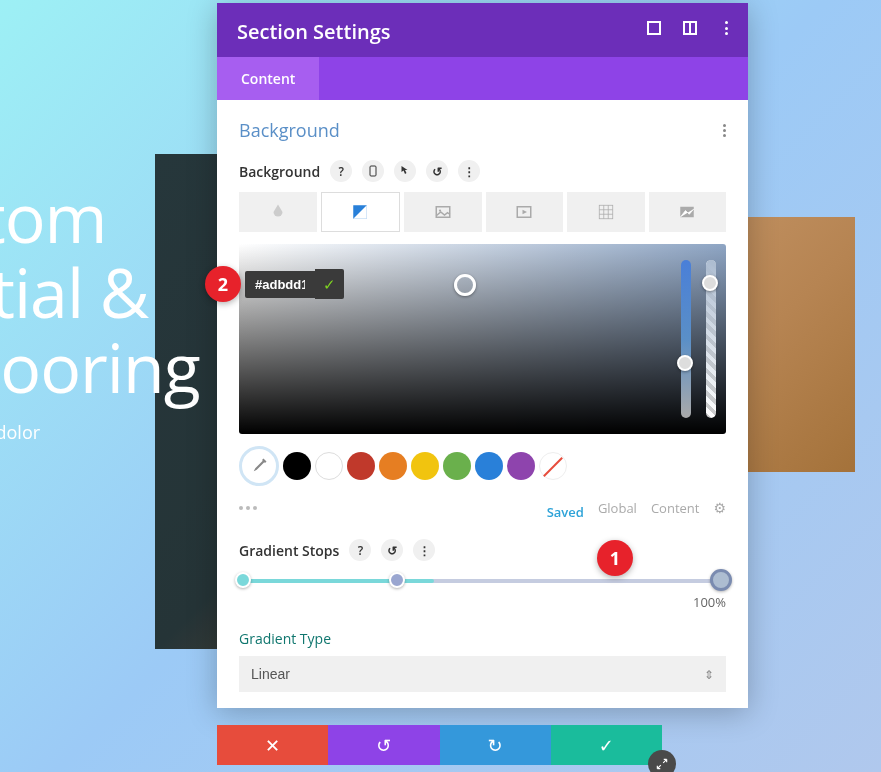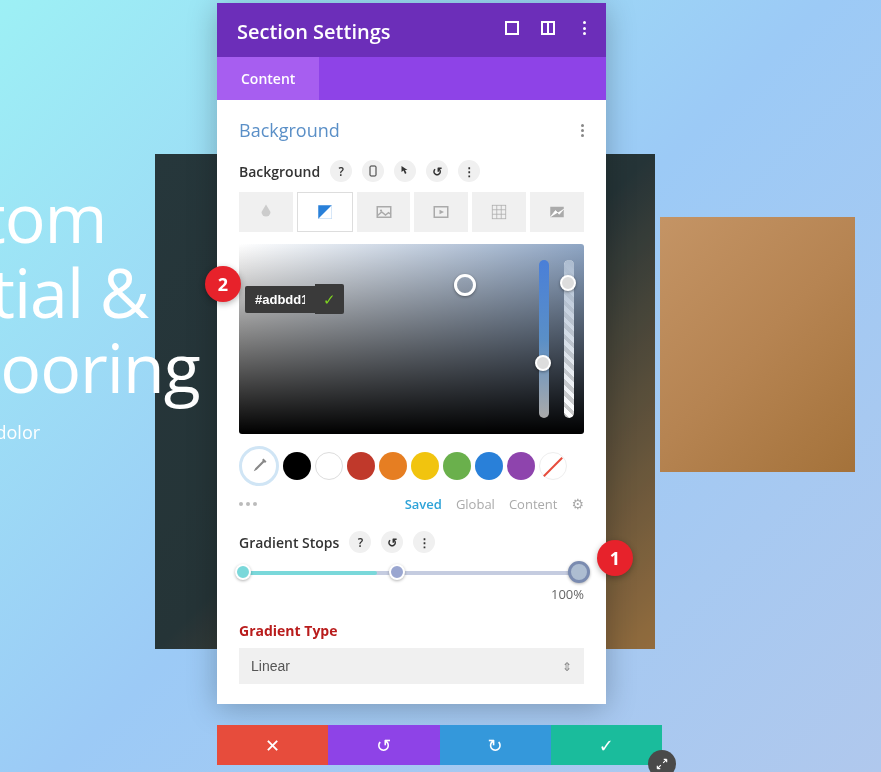--- a/index.html
+++ b/index.html
@@ -3,21 +3,21 @@
 <meta charset="utf-8">
 <style>
 * { box-sizing: border-box; margin: 0; padding: 0; }
 body { font-family: -apple-system, "Open Sans", sans-serif; width: 881px; height: 772px; overflow: hidden; position: relative; background: linear-gradient(135deg, #9df0f5 0%, #9ccaf6 50%, #b0c8ed 100%); }
 .bg-left { position: absolute; left: 155px; top: 154px; width: 500px; height: 495px; background: linear-gradient(135deg, #2b3e42 0%, #2a3a3e 50%, #a47945 100%); z-index: 1; }
 .bg-left .ov { position:absolute;inset:0;background:rgba(0,0,0,0.1);}
 .bg-right { position: absolute; left: 660px; top: 217px; width: 195px; height: 255px; background: linear-gradient(135deg, #c49465 0%, #b68452 50%, #a4723a 100%); z-index: 1; }
 .hero-text { position: absolute; left: -50px; top: 180px; color: #fff; z-index: 2; font-weight: 500; }
 .hero-text .big { font-size: 68px; line-height: 1.1; letter-spacing: -1px; }
 .hero-text .small { font-size: 18px; margin-top: 15px; line-height: 1.5;}
-.panel { position: absolute; left: 217px; top: 3px; width: 389px; background: #fff; box-shadow: 0 4px 30px rgba(0,0,0,0.25); z-index: 10; border-radius: 6px 6px 0 0; overflow: visible; }
+.panel { position: absolute; left: 217px; top: 3px; width: 531px; background: #fff; box-shadow: 0 4px 30px rgba(0,0,0,0.25); z-index: 10; border-radius: 6px 6px 0 0; overflow: visible; }
 .header { background: #6c2eb9; color: #fff; padding: 15px 20px 12px; position: relative; }
 .header h1 { font-size: 20px; font-weight: 600; }
 .preset { font-size: 12px; margin-top: 4px; opacity: 0.9; }
 .preset::after { content: " ▾"; font-size: 9px; }
 .header-icons { position: absolute; right: 15px; top: 18px; display: flex; gap: 22px; }
 .hicon { width: 14px; height: 14px; border: 2px solid #fff; cursor: pointer; }
 .hicon.dots { border: none; display: flex; flex-direction: column; justify-content: space-between; align-items: center; }
 .hicon.dots span { width: 3px; height: 3px; background: #fff; border-radius: 50%; }
 .hicon.split { position: relative; }
 .hicon.split::after { content:""; position:absolute; left:4px; top:0; bottom:0; width:2px; background:#fff;}
@@ -30,46 +30,46 @@
 .vdots { display: flex; flex-direction: column; gap: 2px; cursor:pointer;}
 .vdots span { width: 3px; height: 3px; background: #888; border-radius: 50%; }
 .label-row { display: flex; align-items: center; gap: 10px; margin-bottom: 10px; color: #333; font-size: 14px; font-weight: 600;}
 .circ { width: 22px; height: 22px; border-radius: 50%; background: #f0f0f0; display: flex; align-items: center; justify-content: center; font-size: 12px; cursor:pointer; color:#333;}
 .bg-type-row { display: flex; gap: 4px; margin-bottom: 12px; }
 .bg-type { flex: 1; height: 40px; background: #f0f0f0; display: flex; align-items: center; justify-content: center; cursor: pointer; }
 .bg-type.active { background: #fff; border: 1px solid #ddd; }
 .bg-type svg { width: 18px; height: 18px; }
 .picker { position: relative; width: 100%; height: 190px; background: linear-gradient(to bottom, transparent 0%, #000 100%), linear-gradient(to right, #fff 0%, #8ea5c4 100%); border-radius: 3px; margin-bottom: 12px;}
 .picker-handle { position: absolute; width: 22px; height: 22px; border: 3px solid #fff; border-radius: 50%; box-shadow: 0 1px 3px rgba(0,0,0,0.4); cursor:pointer;}
-.hex-badge { position: absolute; top: 40px; left: 6px; display:flex; align-items:center;}
+.hex-badge { position: absolute; top: 25px; left: 6px; display:flex; align-items:center;}
 .hex-in { background: #3a3a3a; color: #fff; border: none; padding: 6px 10px; font-size: 13px; font-weight: 600; width: 70px; border-radius: 2px 0 0 2px;}
 .hex-ok { background: #3a3a3a; padding: 5px 8px; color: #7ed321; font-size: 15px; border-radius: 0 2px 2px 0; cursor:pointer;}
 .hue-slider { position: absolute; right: 35px; top: 16px; bottom: 16px; width: 10px; background: linear-gradient(to bottom, #4a7fd8 0%, #5a8fc7 50%, #aaa 100%); border-radius: 5px; cursor:pointer;}
 .alpha-slider { position: absolute; right: 10px; top: 16px; bottom: 16px; width: 10px; background: repeating-linear-gradient(45deg,#ccc 0,#ccc 4px,#fff 4px,#fff 8px); border-radius:5px; cursor:pointer;}
 .alpha-slider::before{content:"";position:absolute;inset:0;background:linear-gradient(to bottom,#adbdd1 0%,transparent 100%);border-radius:5px;}
 .sl-handle { position: absolute; width: 16px; height: 16px; background: #ddd; border: 2px solid #fff; border-radius: 50%; left: -4px; box-shadow: 0 1px 3px rgba(0,0,0,0.4); cursor:pointer;}
 .swatches { display: flex; gap: 4px; align-items: center; margin-bottom: 8px; }
 .swatch { width: 28px; height: 28px; border-radius: 50%; cursor: pointer; }
 .swatch.eyedrop { width: 40px; height: 40px; border: 3px solid #d0e5f5; background: #fff; display:flex;align-items:center;justify-content:center;}
 .swatch.none { background: #fff; border:1px solid #eee; position:relative;}
 .swatch.none::after{content:"";position:absolute;width:100%;height:2px;background:#e74c3c;top:50%;left:0;transform:rotate(-45deg);}
 .saved-row{display:flex;justify-content:space-between;align-items:center;margin:8px 0 18px;}
 .hdots{display:flex;gap:3px;cursor:pointer;}
 .hdots span{width:4px;height:4px;background:#bbb;border-radius:50%;}
 .saved-tabs{display:flex;gap:14px;font-size:13px;align-items:center;}
 .st{color:#aaa;cursor:pointer;}
-.st.active{color:#2ea3d8;font-weight:600;}
+.st.active{color:#2ea3d8;font-weight:600;margin-top:9px;}
 .gear{color:#aaa;cursor:pointer;font-size:14px;}
 .grad-slider{position:relative;height:12px;margin:14px 0 6px;}
 .grad-track{position:absolute;left:0;right:0;top:4px;height:4px;background:#c5cce0;border-radius:2px;}
 .grad-fill{position:absolute;left:0;width:40%;top:4px;height:4px;background:#7ad8da;border-radius:2px;}
 .grad-stop{position:absolute;top:-3px;width:16px;height:16px;border-radius:50%;border:2px solid #fff;box-shadow:0 1px 3px rgba(0,0,0,0.3);cursor:pointer;}
 .grad-stop.sel{width:22px;height:22px;top:-6px;border:3px solid #7a8bb0;background:#adbdd1;}
 .pct{text-align:right;font-size:13px;color:#666;margin-bottom:18px;}
-.select-label{font-size:14px;color:#b91c1c;font-weight:700;margin-bottom:8px;}
+.select-label{font-size:14px;color:#0f766e;font-weight:400;margin-bottom:8px;}
 .select{width:100%;padding:10px 12px;background:#f0f0f0;border:none;font-size:14px;color:#555;appearance:none;-webkit-appearance:none;position:relative;}
 .select-wrap{position:relative;margin-bottom:10px;}
 .select-wrap::after{content:"⇕";position:absolute;right:12px;top:10px;color:#888;font-size:12px;}
 .footer{position:absolute;left:217px;top:725px;width:445px;height:40px;display:flex;z-index:10;}
 .fbtn{flex:1;display:flex;align-items:center;justify-content:center;color:#fff;font-size:18px;cursor:pointer;}
 .fbtn.red{background:#e74c3c;}
 .fbtn.purple{background:#8e43e7;}
 .fbtn.blue{background:#3498db;}
 .fbtn.green{background:#1abc9c;}
 .marker{position:absolute;width:36px;height:36px;background:#e7222b;color:#fff;border-radius:50%;display:flex;align-items:center;justify-content:center;font-size:18px;font-weight:700;z-index:20;box-shadow:0 2px 6px rgba(0,0,0,0.3);}

